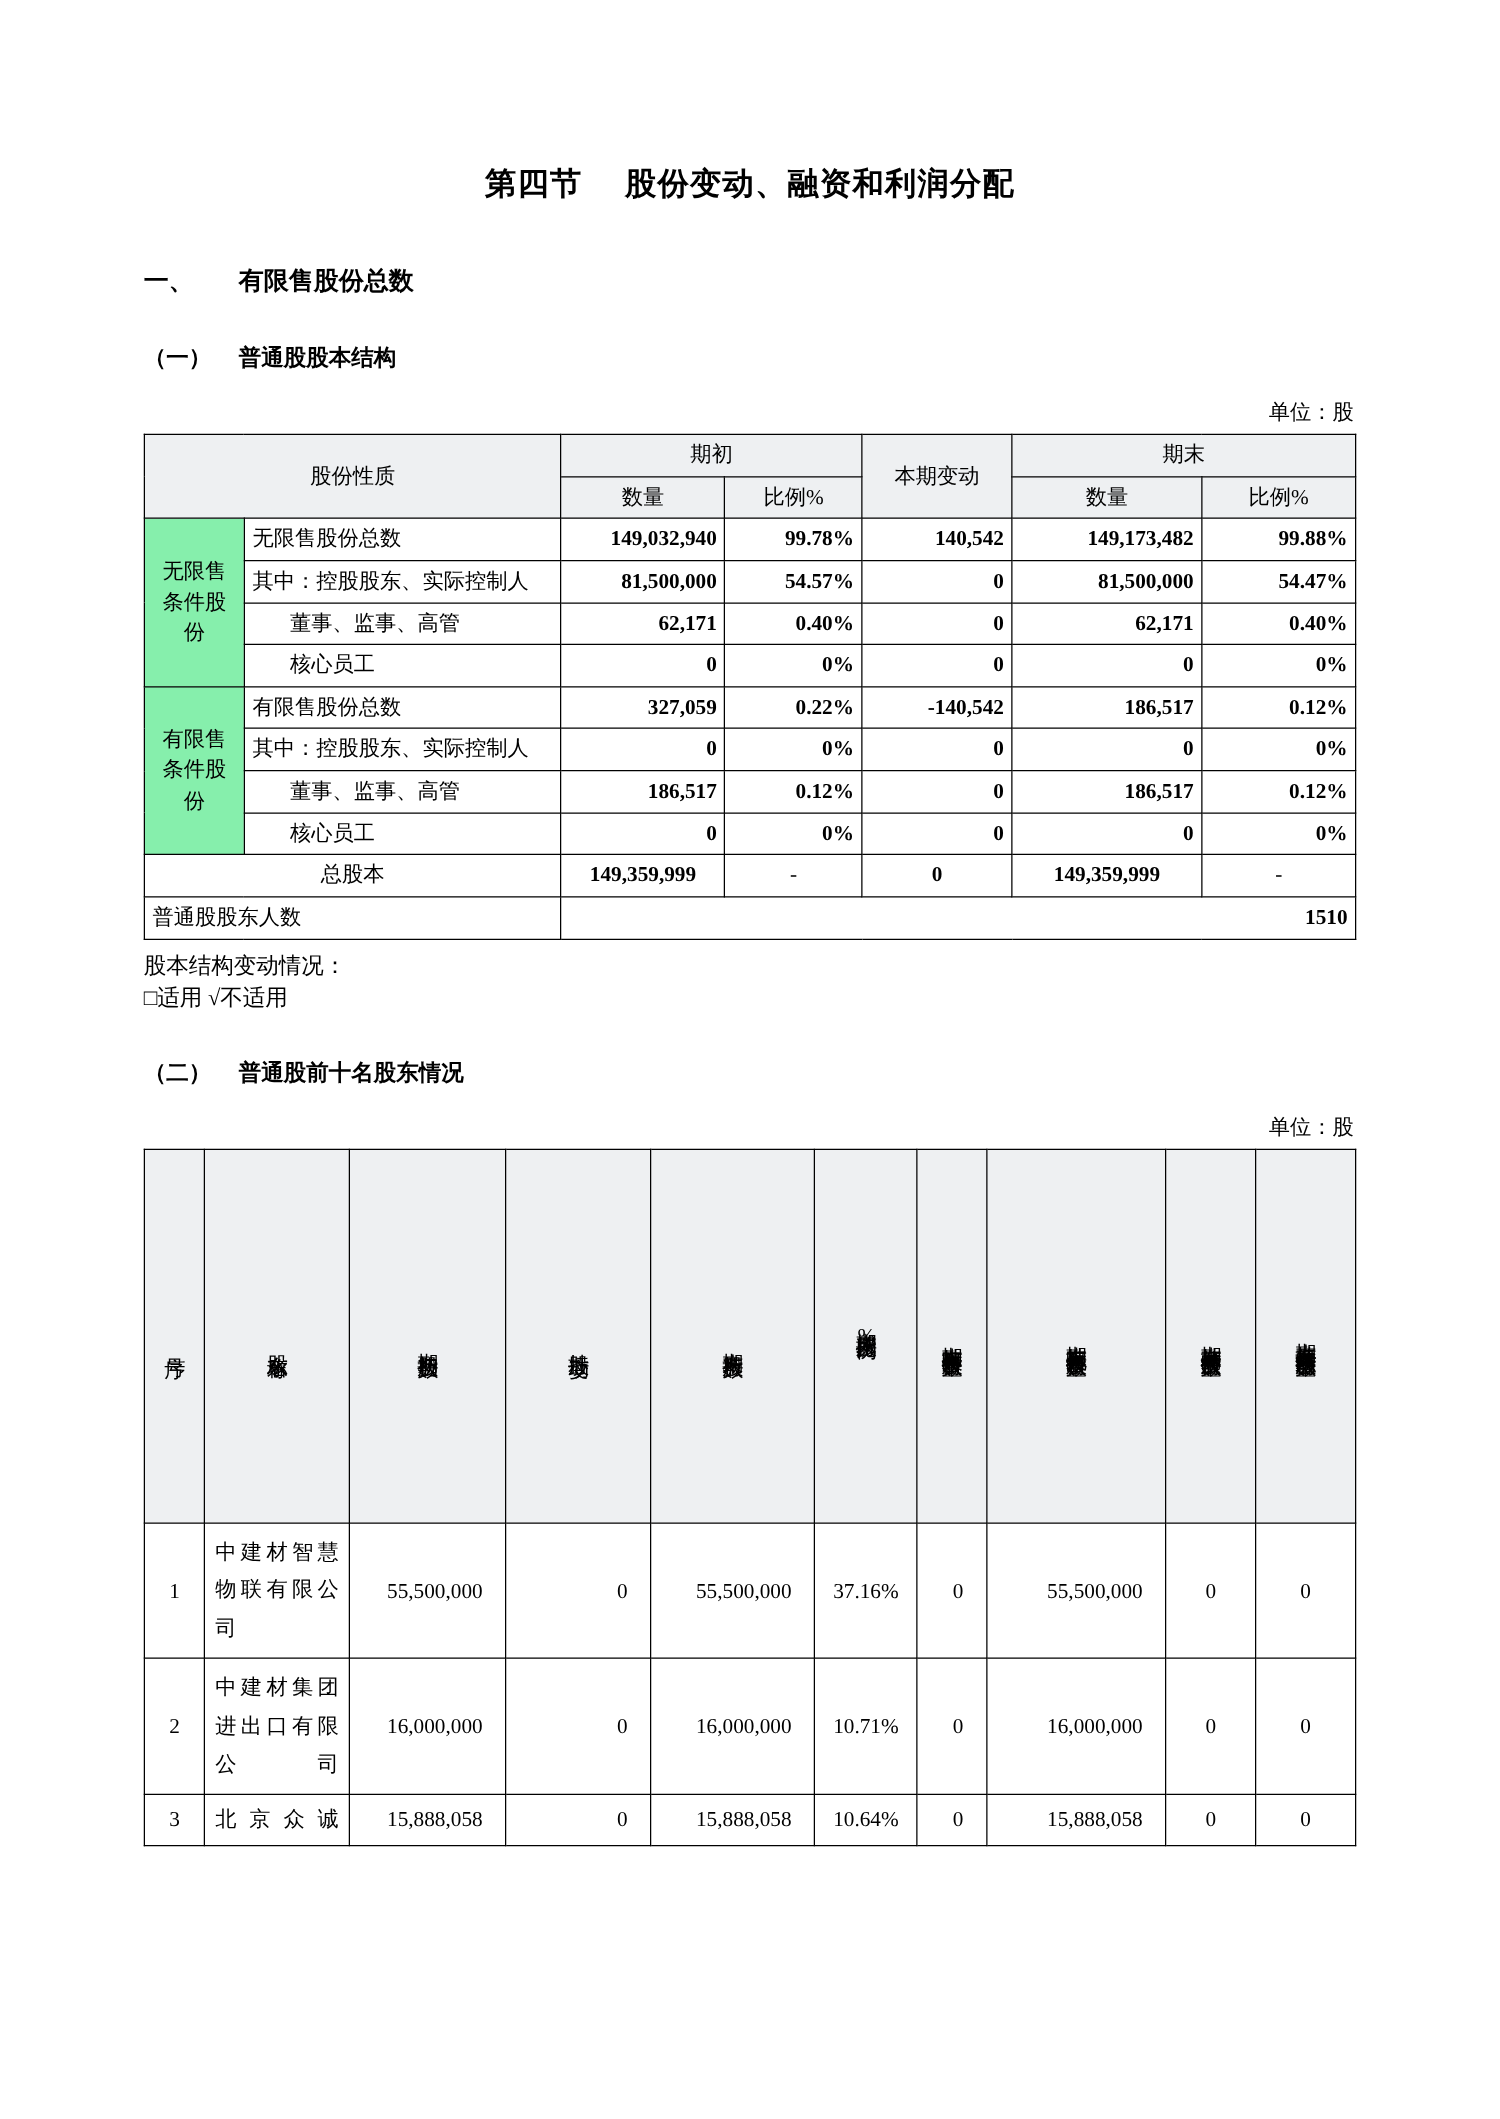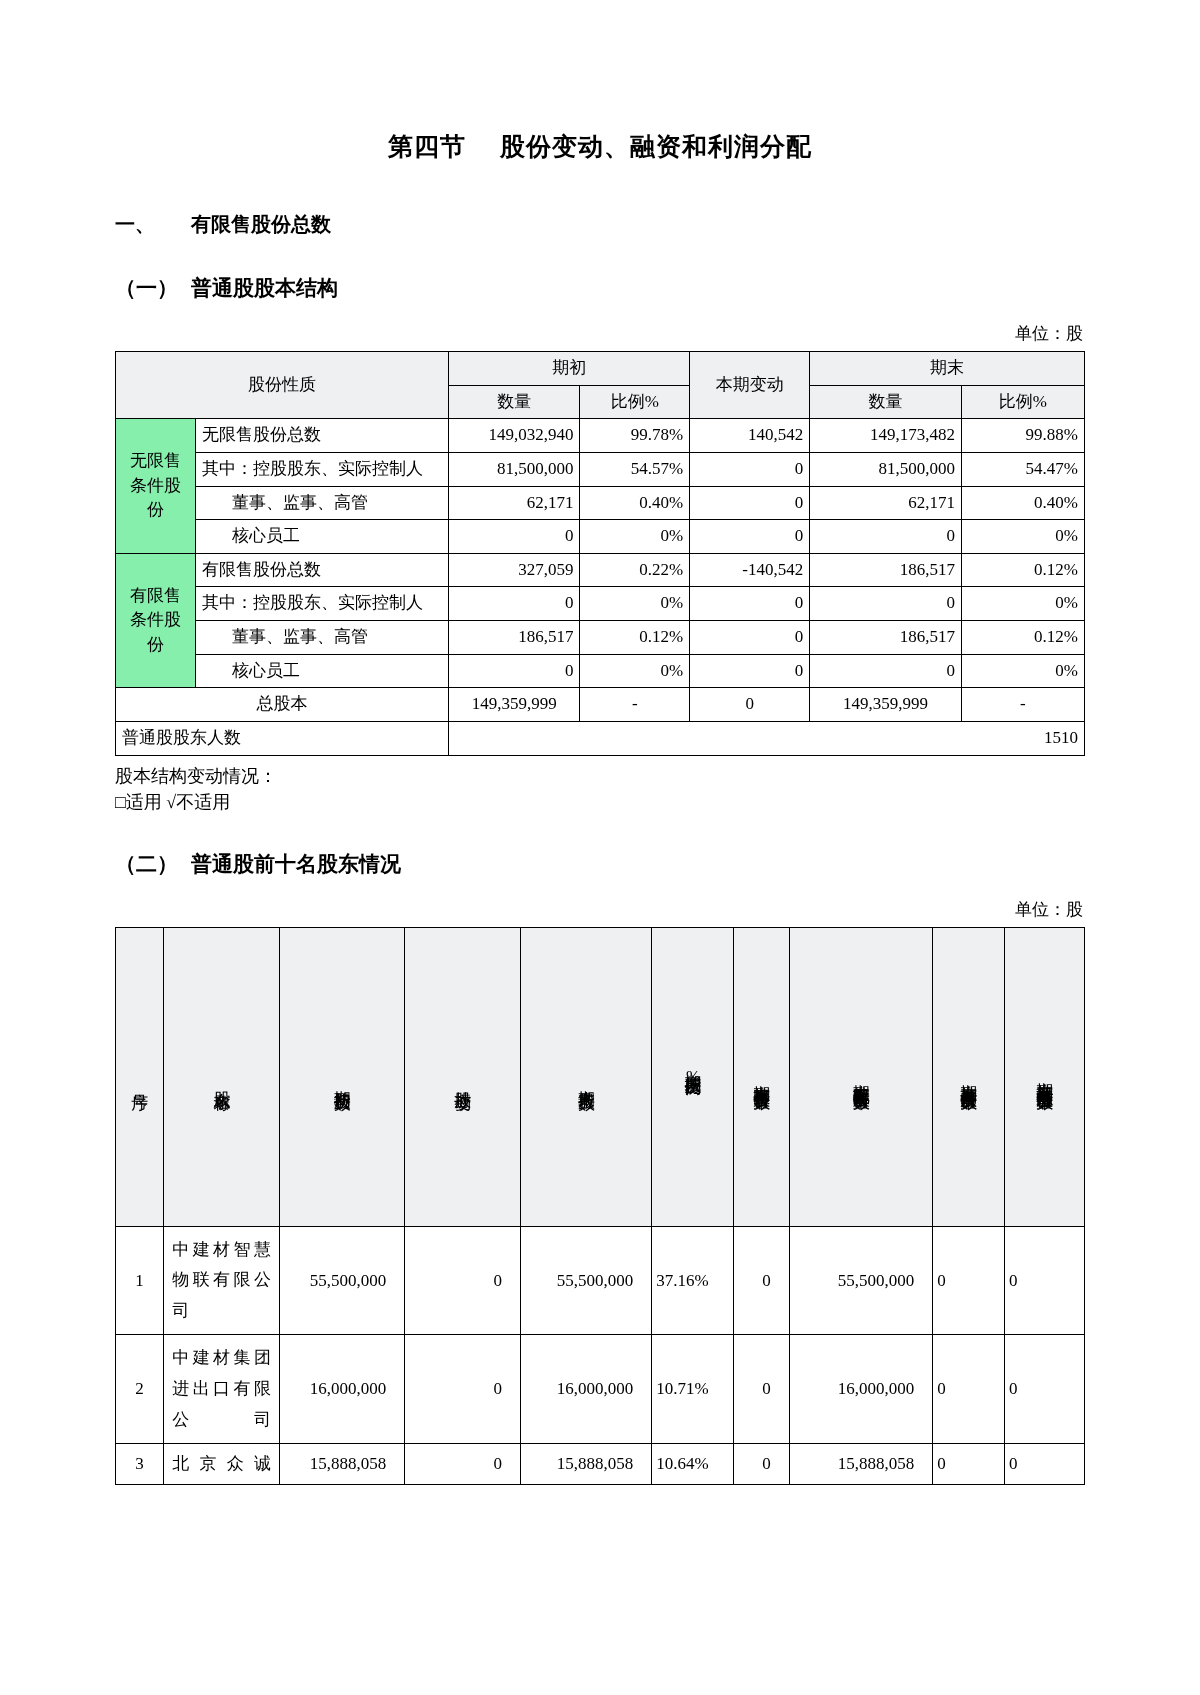--- a/index.html
+++ b/index.html
@@ -37,21 +37,21 @@
     font-size: 20px;
     font-weight: bold;
     margin-top: 48px;
     margin-bottom: 0;
   }
   .h1 .num {
     display: inline-block;
     width: 76px;
   }
   .h2 {
-    font-size: 21px;
+    font-size: 18px;
     font-weight: bold;
     margin-top: 36px;
     margin-bottom: 0;
   }
   .h2 .num {
     display: inline-block;
     width: 76px;
   }
   .unit-line {
     text-align: right;
@@ -71,21 +71,21 @@
     padding: 4px 6px;
     vertical-align: middle;
     line-height: 1.45;
   }
   table.grid th {
     background: #eef0f2;
     font-weight: normal;
     text-align: center;
   }
   .c { }
-  .r { text-align: right; }
+  .r { text-align: right; font-weight: bold; }
   .shareclass-cell {
     background: #86efac;
     text-align: center;
     line-height: 1.55;
   }
   .rowlabel {
     text-align: left;
     padding-left: 8px;
   }
   .rowlabel.indent {
@@ -136,20 +136,21 @@
     line-height: 1.8;
   }
   .holders td.num {
     text-align: right;
     padding-right: 18px;
   }
   .holders td.idx {
     text-align: center;
   }
   .holders td.ctr {
+    text-align: center;
   }
 </style>
 </head>
 <body>
 
 <div class="page">
 
   <div class="doc-title">
     <span>第四节</span><span class="gap"></span><span>股份变动、融资和利润分配</span>
   </div>

